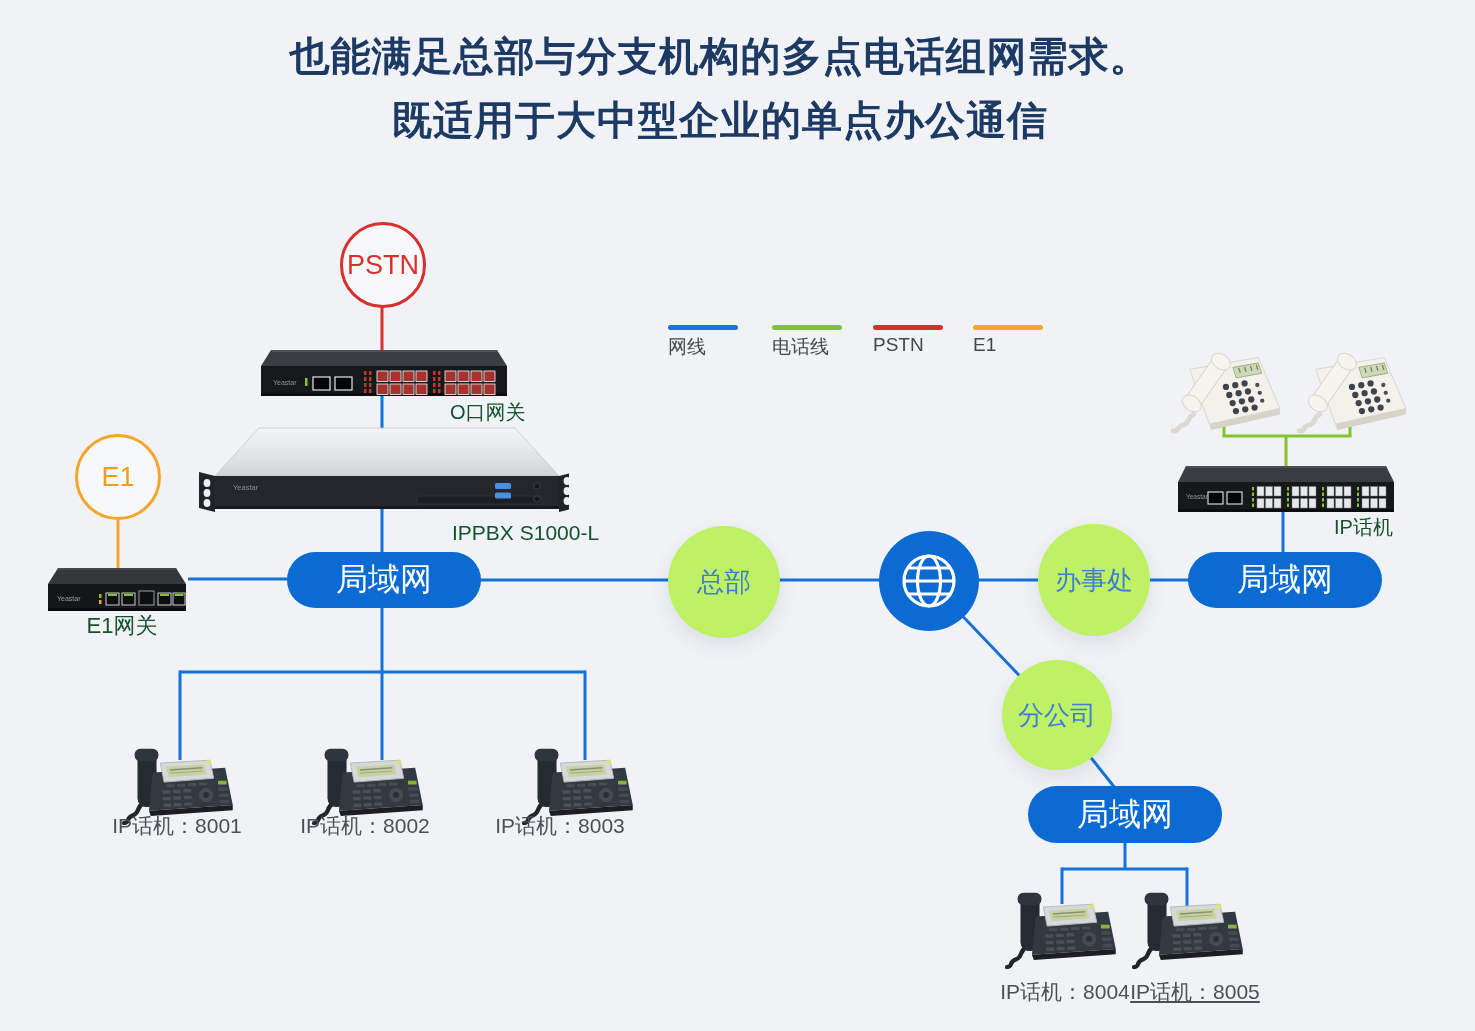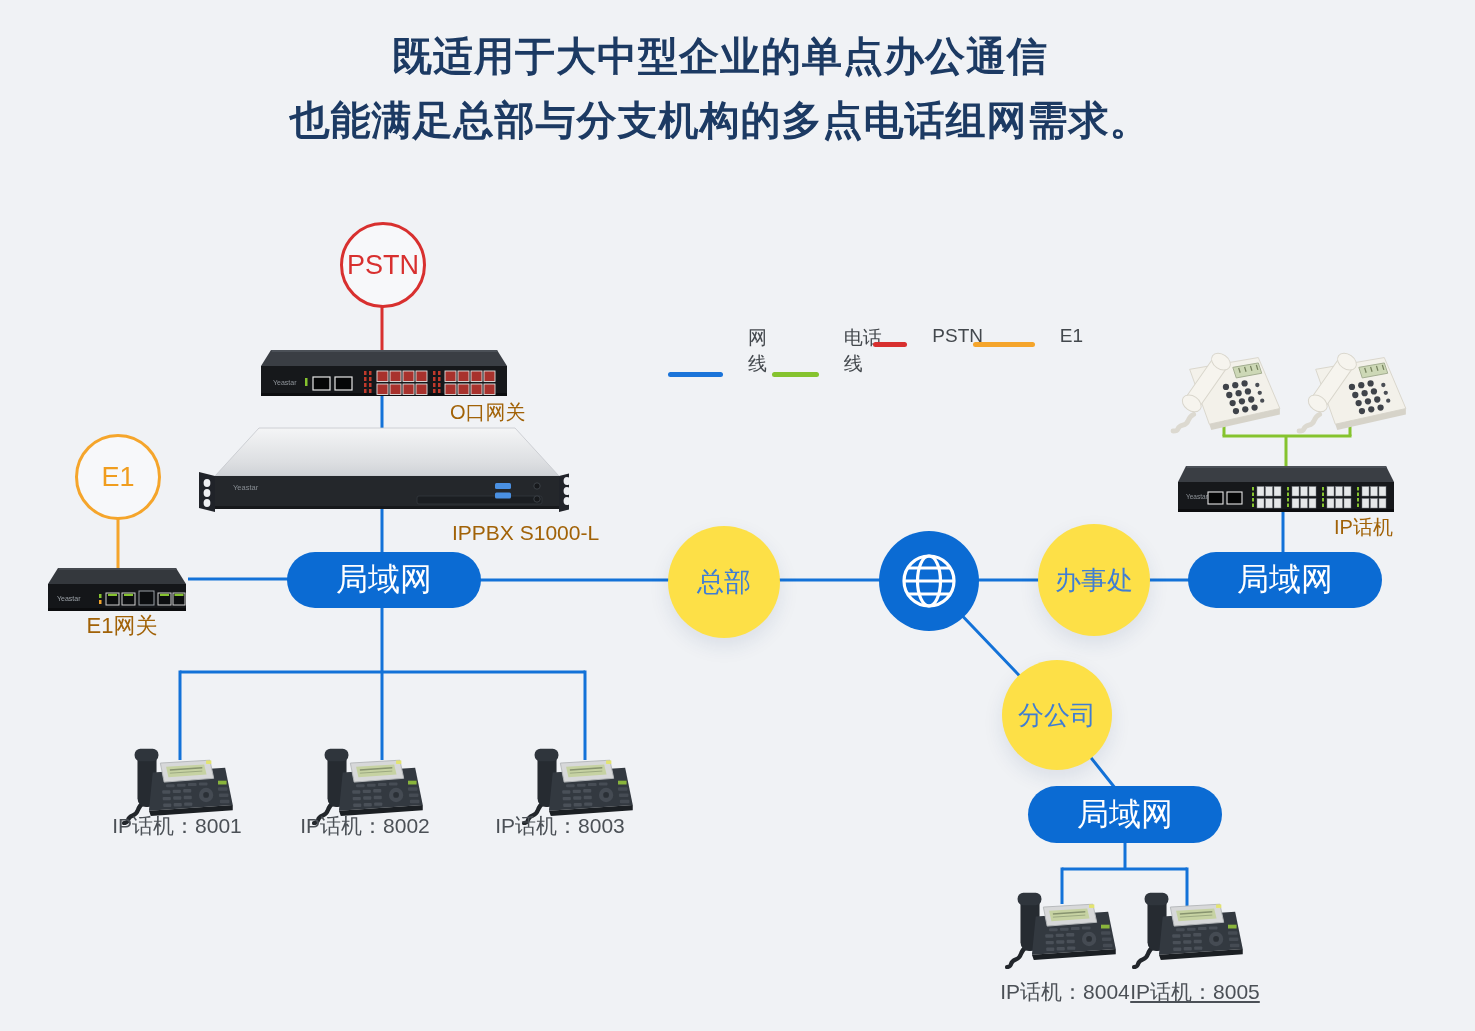--- a/index.html
+++ b/index.html
@@ -3,56 +3,56 @@
 <meta charset="utf-8">
 <style>
   html,body{margin:0;padding:0;background:#f0f2f5;}
   .canvas{position:relative;width:1475px;height:1031px;background:#f0f2f5;overflow:hidden;
           font-family:"Liberation Sans","DejaVu Sans",sans-serif;}
   .abs{position:absolute;}
   
   .title{left:0;top:24px;width:1440px;text-align:center;color:#1c3a63;
          font-size:40px;font-weight:600;line-height:64px;letter-spacing:1px;}
   
-  .legend-item{display:flex;align-items:flex-end;gap:25px;width:110px;}
+  .legend-item{display:flex;flex-direction:column;align-items:flex-start;gap:4px;width:110px;}
   .legend-bar{width:70px;height:5px;border-radius:2.5px;}
   .legend-label{font-size:19px;color:#43484d;}
   .bar-blue{background:#1b74d9;} .bar-green{background:#85c32e;}
   .bar-red{background:#d8302f;} .bar-orange{background:#f5a52b;}
   
   .circle{border-radius:50%;display:flex;align-items:center;justify-content:center;box-sizing:border-box;}
   .c-pstn{left:340px;top:222px;width:86px;height:86px;border:3px solid #d8302f;background:#f7f8fa;
           color:#d8302f;font-size:27px;font-weight:500;}
   .c-e1{left:75px;top:434px;width:86px;height:86px;border:3px solid #f5a52b;background:#f7f8fa;
         color:#f09d1e;font-size:27px;font-weight:500;}
-  .c-white{background:#fde047;box-shadow:0 8px 20px rgba(30,60,110,0.10);color:#3f7dd4;font-size:27px;}
+  .c-white{background:#bef264;box-shadow:0 8px 20px rgba(30,60,110,0.10);color:#3f7dd4;font-size:27px;}
   .c-hq{left:668px;top:526px;width:112px;height:112px;}
   .c-office{left:1038px;top:524px;width:112px;height:112px;font-size:26px;}
   .c-branch{left:1002px;top:660px;width:110px;height:110px;font-size:26px;}
   .c-globe{left:879px;top:531px;width:100px;height:100px;background:#0b6bd3;}
   
   .pill{background:#0b6bd3;border-radius:29px;display:flex;align-items:center;justify-content:center;
         color:#fff;font-size:32px;}
   .pill-left{left:287px;top:552px;width:194px;height:56px;}
   .pill-right{left:1188px;top:552px;width:194px;height:56px;}
   .pill-bottom{left:1028px;top:786px;width:194px;height:57px;}
   
-  .dev-label{font-size:20px;color:#a16207;white-space:nowrap;}
+  .dev-label{font-size:20px;color:#14532d;white-space:nowrap;}
   .phone-label{font-size:21px;color:#4b5056;white-space:nowrap;transform:translateX(-50%);}
   .lines{left:0;top:0;pointer-events:none;}
   text.brand{font-family:"Liberation Sans",sans-serif;}
 </style>
 </head>
 <body>
 
 <div class="canvas">
 
   <div class="abs title">
+    <div>也能满足总部与分支机构的多点电话组网需求。</div>
     <div>既适用于大中型企业的单点办公通信</div>
-    <div>也能满足总部与分支机构的多点电话组网需求。</div>
   </div>
 
   <svg class="abs lines" width="1475" height="1031" viewBox="0 0 1475 1031">
     <g fill="none" stroke-width="3">
       <path stroke="#d8302f" d="M382 304 L382 352"></path>
       <path stroke="#f5a52b" d="M118 517 L118 570"></path>
       <g stroke="#1372d8">
         <path d="M382 394 L382 431"></path>
         <path d="M382 506 L382 554"></path>
         <path d="M188 579 L290 579"></path>

